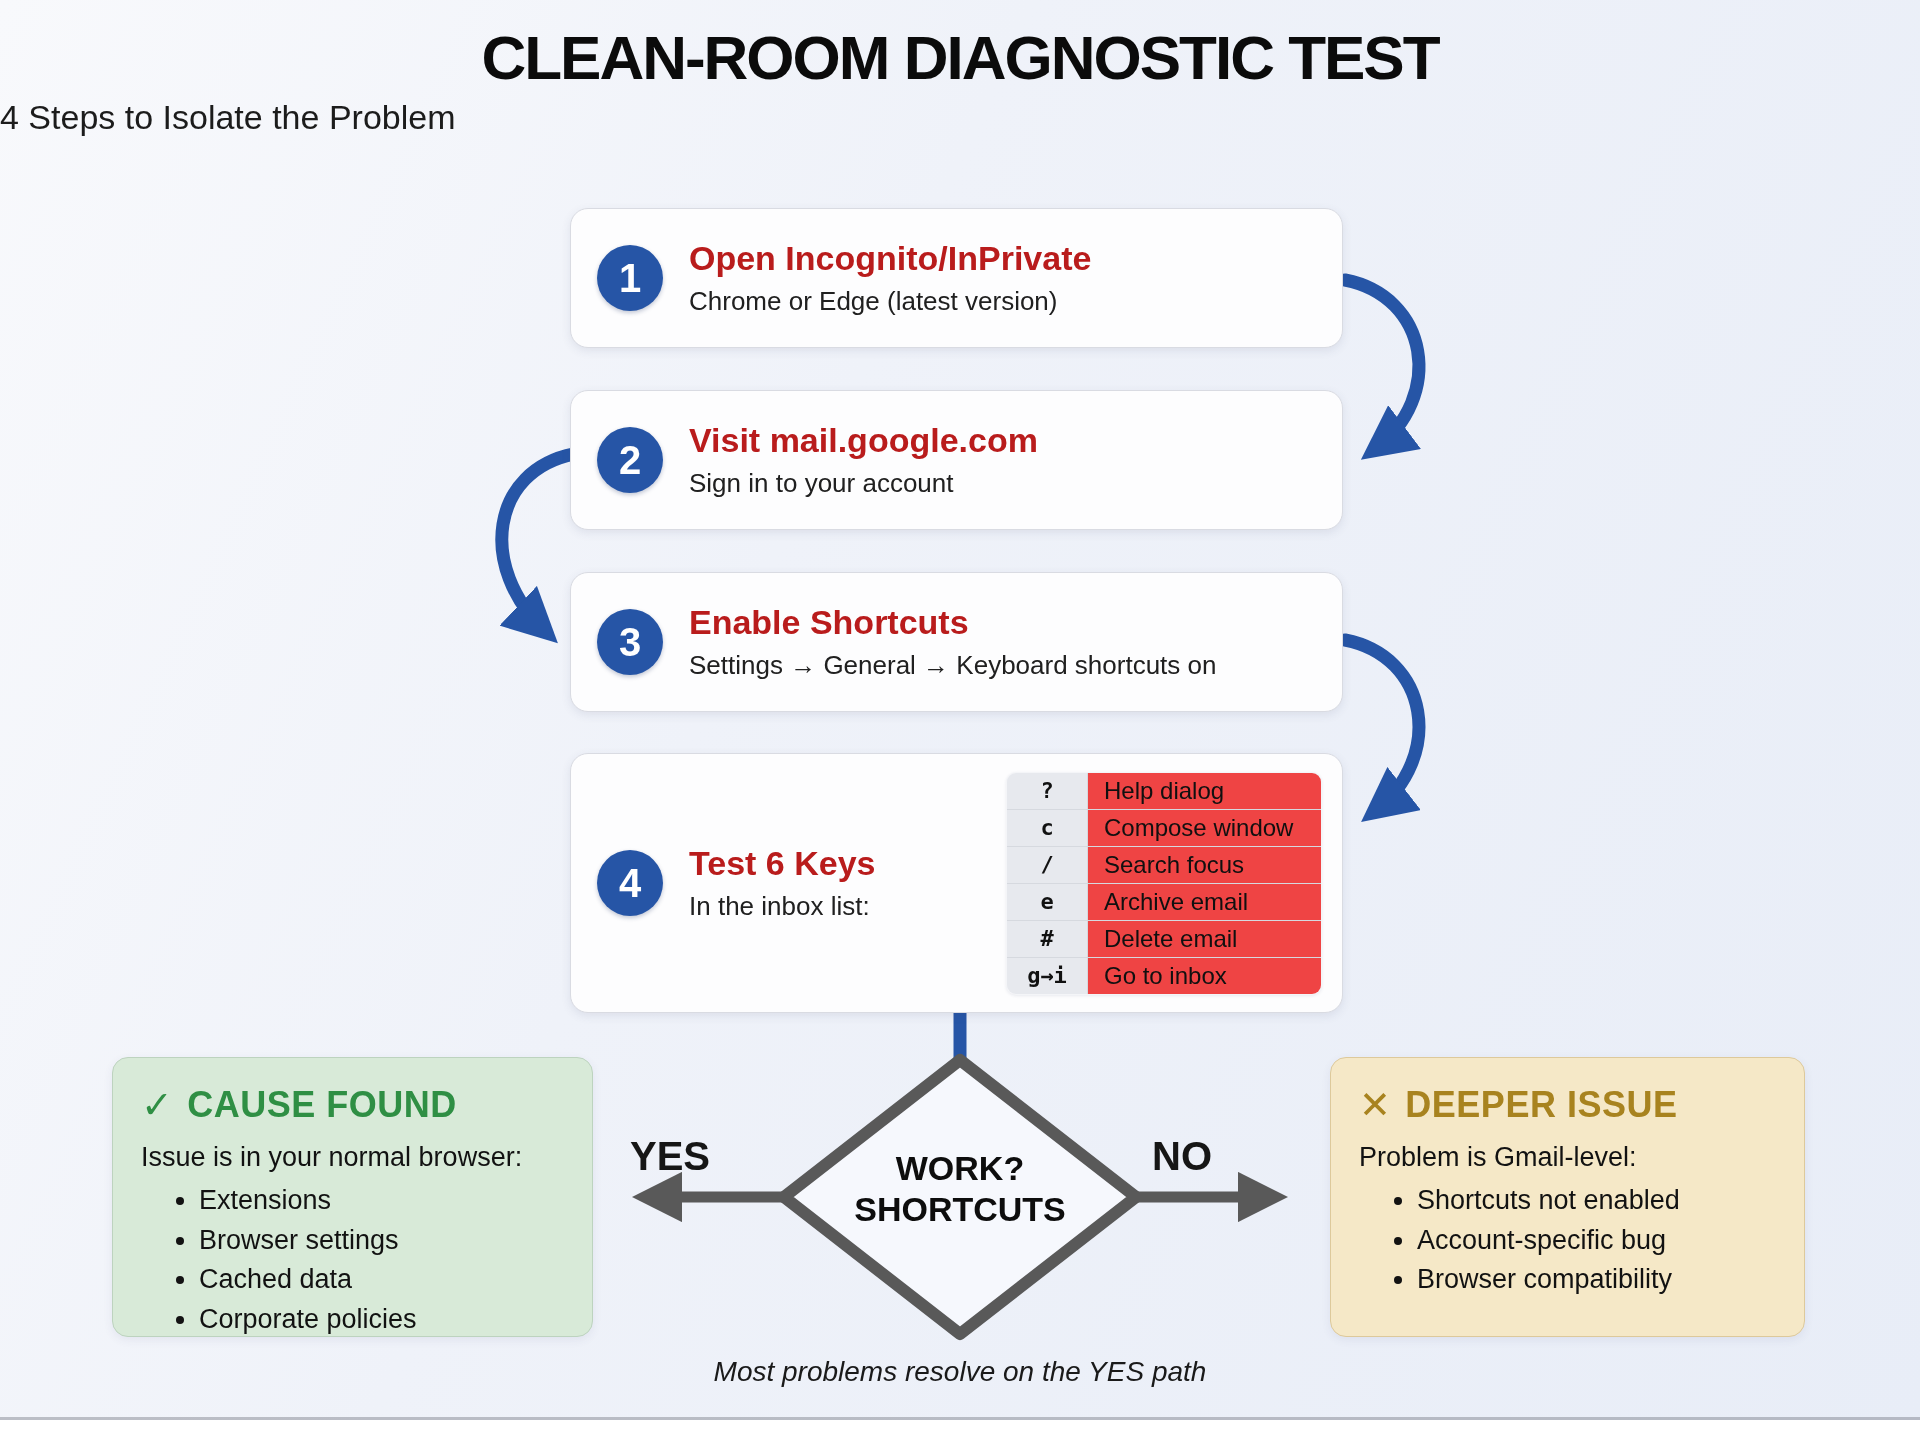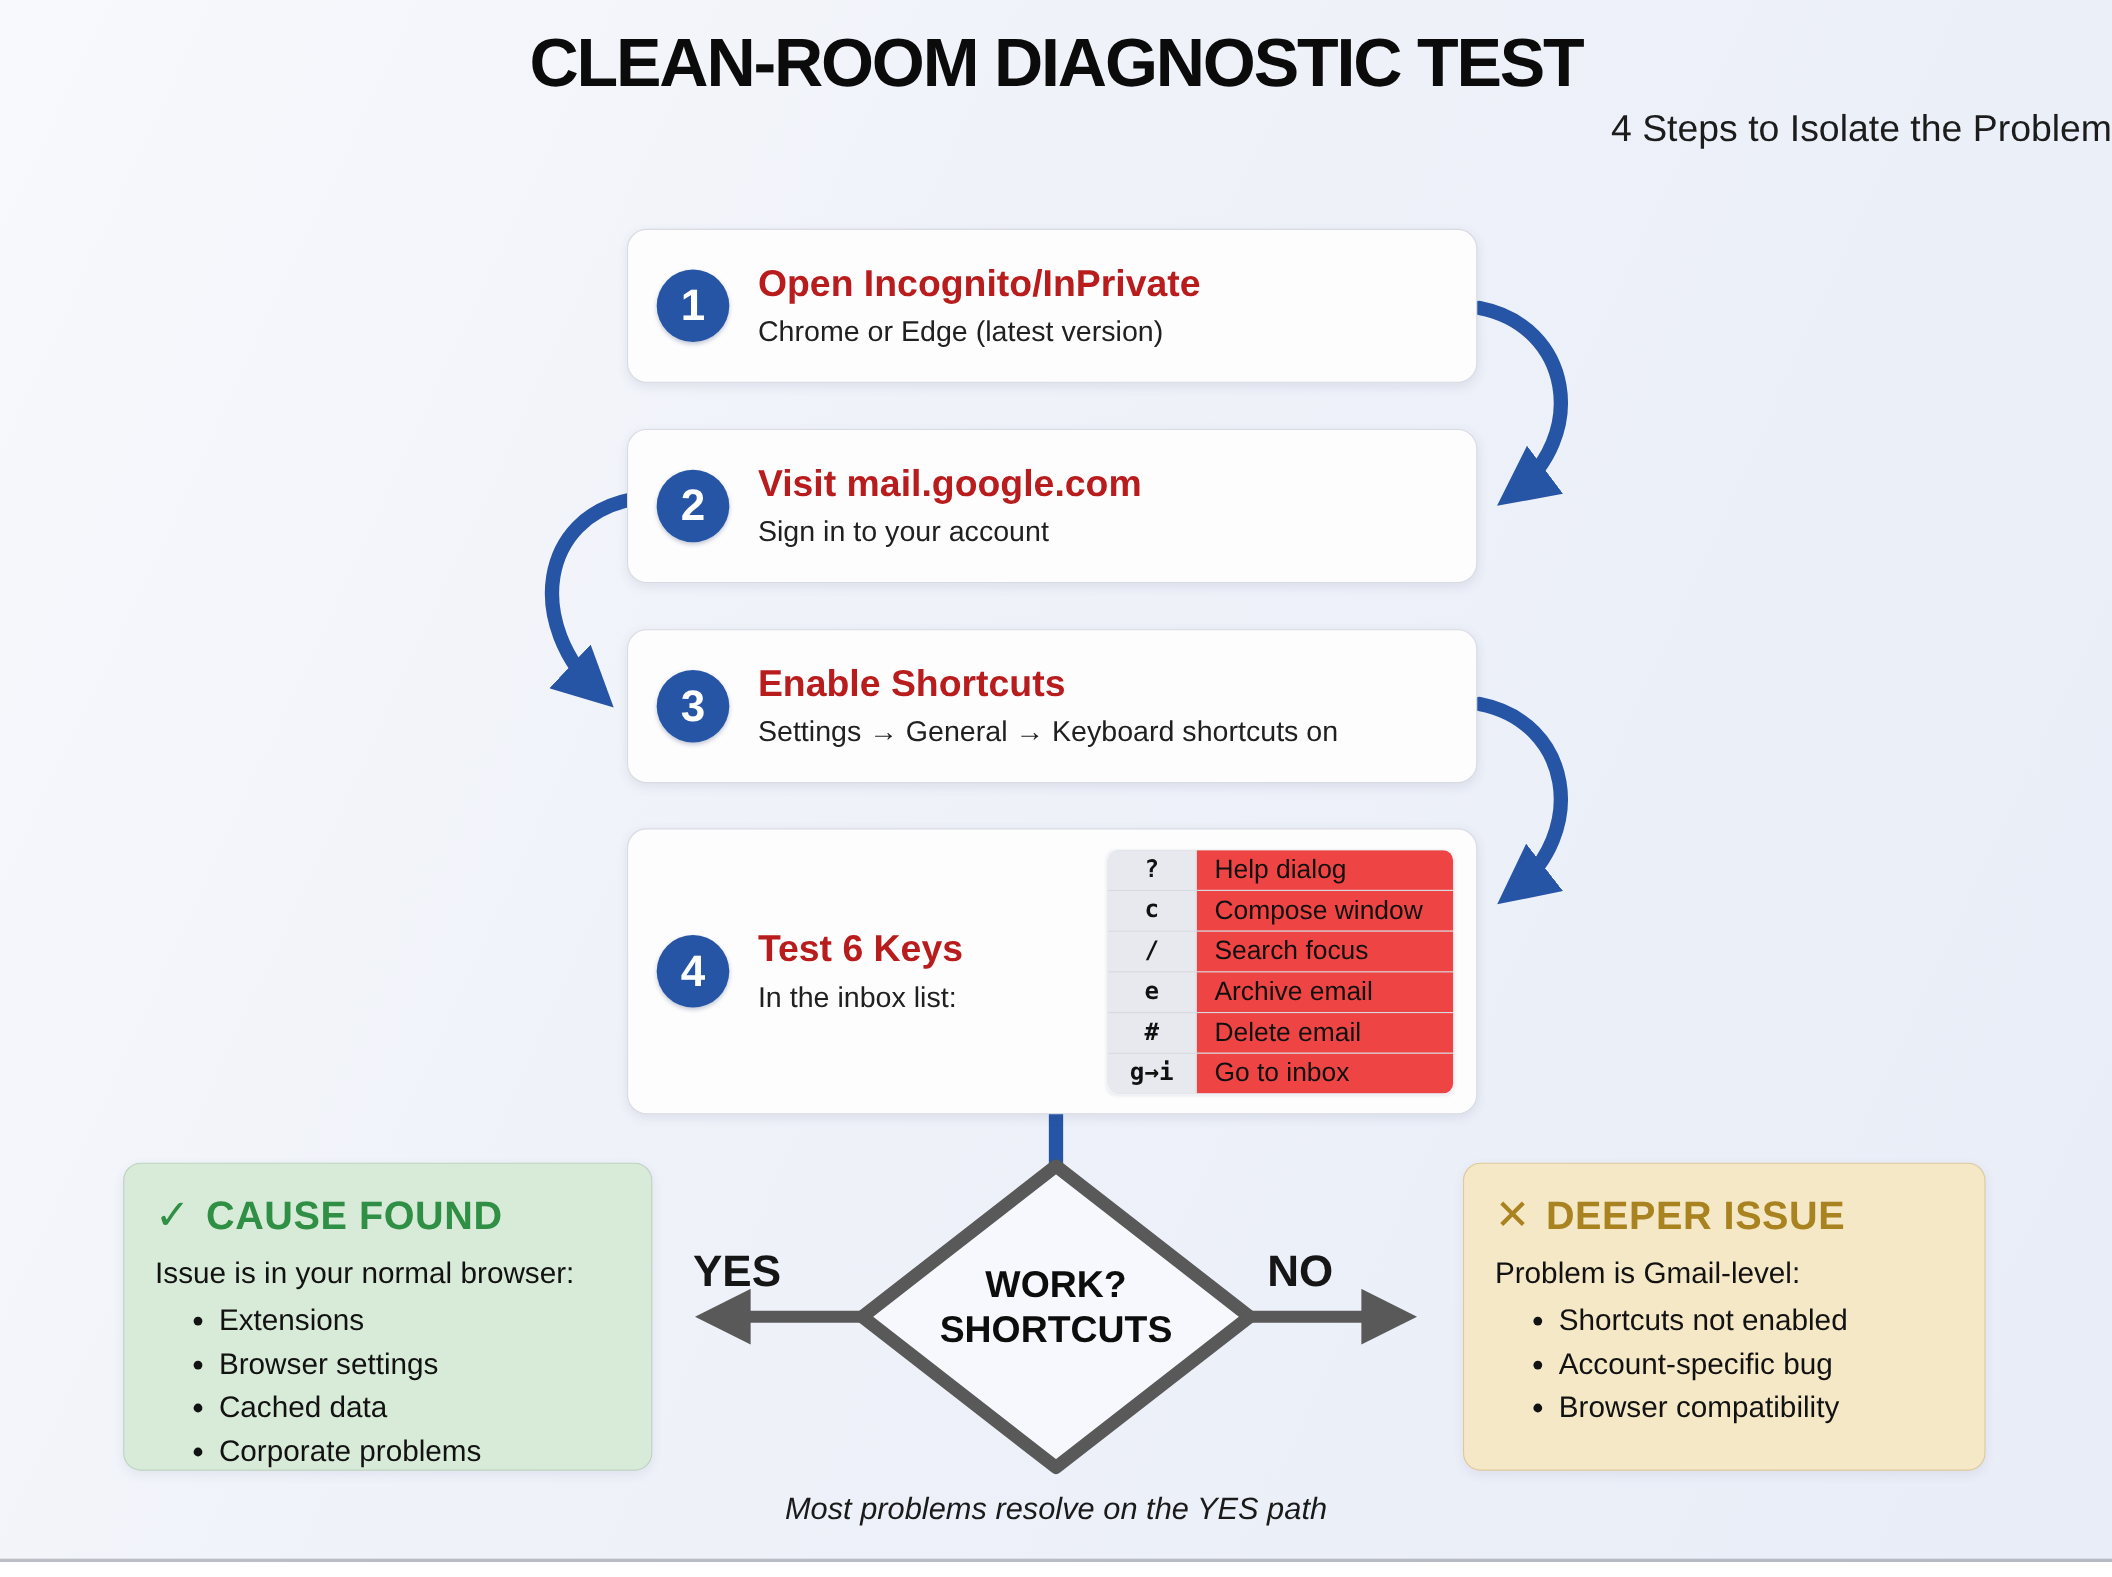--- a/index.html
+++ b/index.html
@@ -6,21 +6,21 @@
   #canvas{
     position:relative;width:1920px;height:1420px;overflow:hidden;
     background:linear-gradient(115deg,#f8f9fc 0%,#eff2f9 40%,#e8edf7 100%);
     font-family:"Liberation Sans","DejaVu Sans",sans-serif;color:#111;
   }
   .page-title{
     position:absolute;top:22px;left:0;width:100%;text-align:center;
     font-size:62px;font-weight:700;letter-spacing:-2px;color:#0b0b0b;
   }
   .page-subtitle{
-    position:absolute;top:98px;left:0;width:100%;text-align:right;
+    position:absolute;top:98px;left:0;width:100%;text-align:left;
     font-size:34px;font-weight:400;color:#1c1c1c;
   }
   .card{
     position:absolute;left:570px;width:773px;box-sizing:border-box;
     background:#fdfdfe;border:1px solid #d9dbe2;border-radius:18px;
     box-shadow:0 3px 10px rgba(60,70,110,0.10);
     display:flex;align-items:center;padding:0 20px 0 26px;
   }
   #step-1{top:208px;height:140px;}
   #step-2{top:390px;height:140px;}
@@ -177,21 +177,21 @@
   <section class="outcome" id="outcome-yes">
     <div class="outcome-head">
       <span class="oicon">✓</span>
       <span>CAUSE FOUND</span>
     </div>
     <div class="lead">Issue is in your normal browser:</div>
     <ul>
       <li>Extensions</li>
       <li>Browser settings</li>
       <li>Cached data</li>
-      <li>Corporate problems</li>
+      <li>Corporate policies</li>
     </ul>
   </section>
 
   <section class="outcome" id="outcome-no">
     <div class="outcome-head">
       <span class="oicon">✕</span>
       <span>DEEPER ISSUE</span>
     </div>
     <div class="lead">Problem is Gmail-level:</div>
     <ul>

